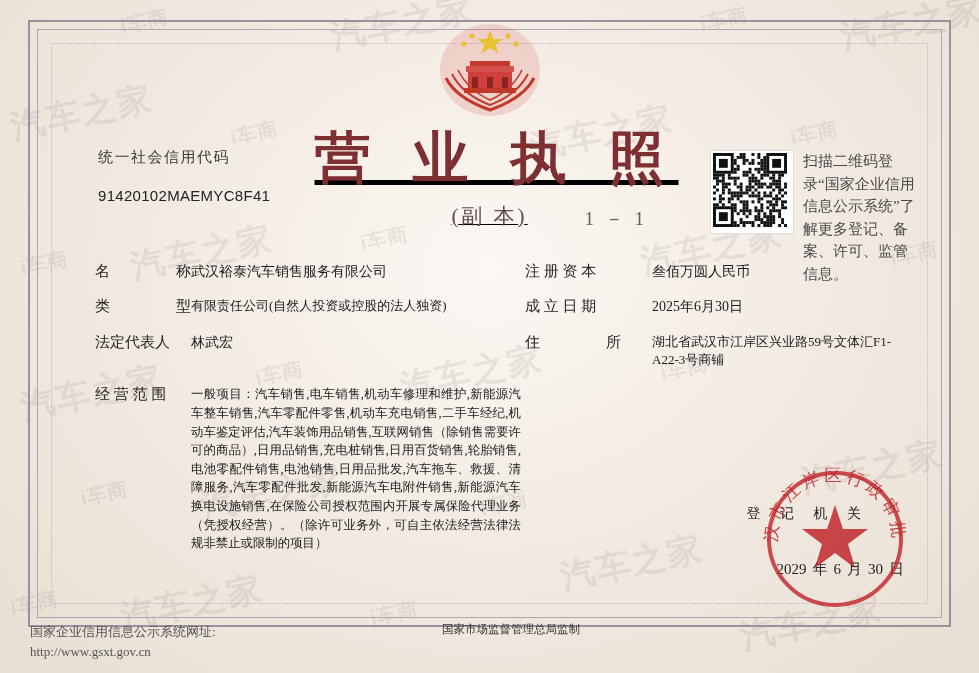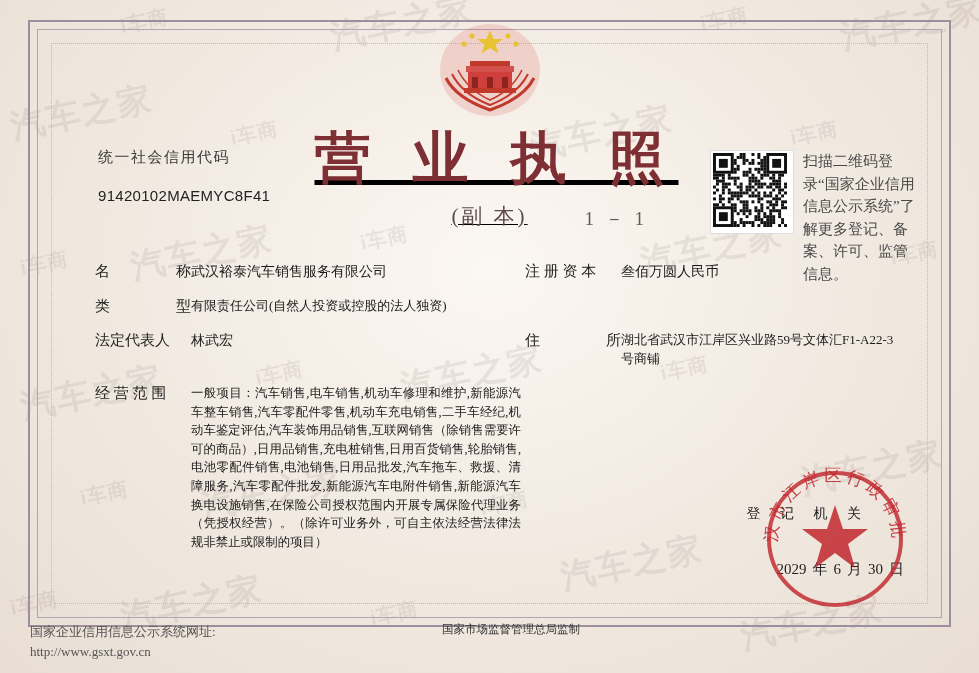--- a/index.html
+++ b/index.html
@@ -161,21 +161,21 @@
     left: 95px;
     top: 262px;
     width: 810px;
     z-index: 4;
   }
   .row {
     display: flex;
     margin-bottom: 15px;
   }
   .col-left { width: 430px; display: flex; }
-  .col-right { flex: 1; display: flex; }
+  .col-right { flex: 1; display: flex; gap: 31px; }
 
   .flabel {
     font-size: 15px;
     color: #1f1f1f;
     width: 96px;
     flex: 0 0 96px;
     letter-spacing: 0;
   }
   .flabel.spaced {
     display: flex;
@@ -624,20 +624,24 @@
     </div>
 
     <div class="row">
       <div class="col-left">
         <div class="flabel spaced">
           <span>类</span>
           <span>型</span>
         </div>
         <div class="fvalue small">有限责任公司(自然人投资或控股的法人独资)</div>
       </div>
+      <div class="col-right">
+        <div class="flabel">成 立 日 期</div>
+        <div class="fvalue">2025年6月30日</div>
+      </div>
     </div>
 
     <div class="row">
       <div class="col-left">
         <div class="flabel">法定代表人</div>
         <div class="fvalue">林武宏</div>
       </div>
       <div class="col-right">
         <div class="flabel spaced">
           <span>住</span>

